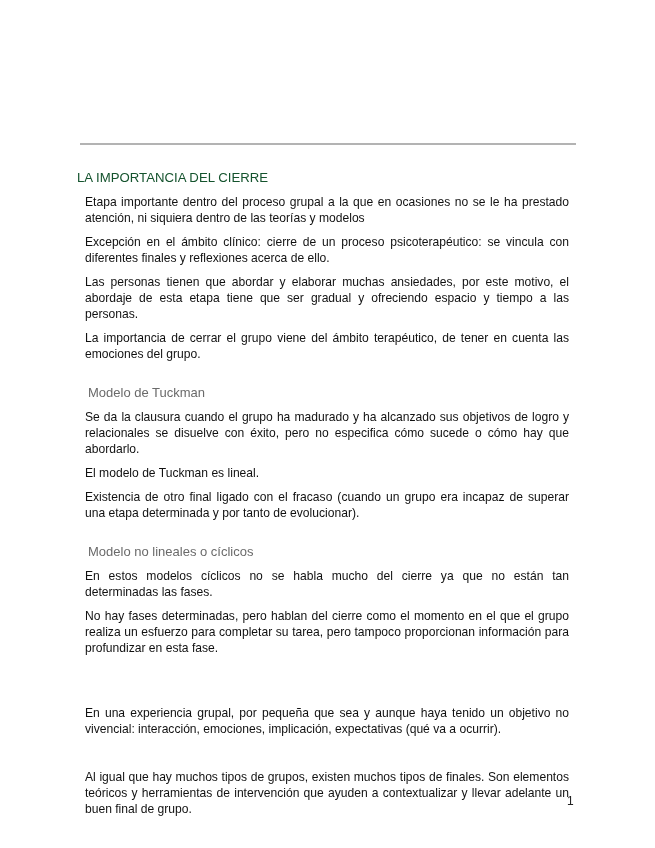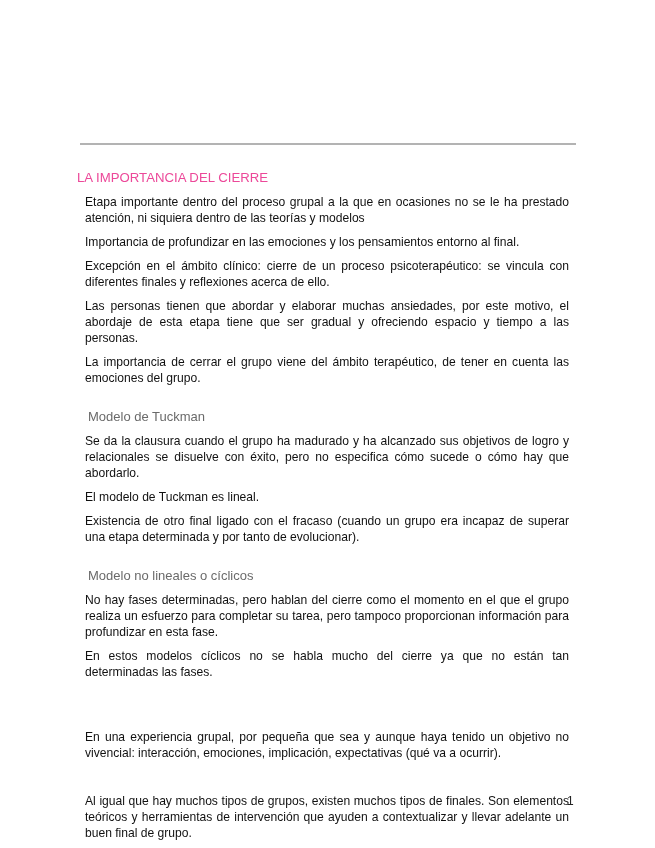--- a/index.html
+++ b/index.html
@@ -8,62 +8,61 @@
     .title {
       position: absolute; left: 78px; top: 96px;
       font-family: "DejaVu Serif", "Liberation Serif", serif;
       font-size: 21px; letter-spacing: 0.2px; color: #1a1a1a; margin: 0; font-weight: normal;
     }
     .rule { position: absolute; left: 80px; top: 143px; width: 496px; height: 2px; background: #b3b3b3; }
     .content {
       position: absolute; left: 77px; top: 170px; width: 500px;
       font-family: "Liberation Sans", sans-serif; font-size: 12.1px; line-height: 16px; color: #111;
     }
-    .h1 { color: #ec4899; font-size: 13.2px; margin: 0 0 6px 0; font-weight: normal; }
+    .h1 { color: #14532d; font-size: 13.2px; margin: 0 0 6px 0; font-weight: normal; }
     .h2 { color: #6a6a6a; font-size: 13px; margin: 0 0 6px 11px; font-weight: normal; }
     p { margin: 8px; text-align: justify; }
     .gap-sec { height: 15px; }
     .gap-big { height: 33px; }
     .gap-para { height: 16px; }
     .page-number {
       position: absolute; left: 567px; top: 794px;
       font-family: "Liberation Sans", sans-serif; font-size: 12px; color: #222;
     }
   </style>
 </head>
 <body>
 
 <div class="page">
   <div class="rule"></div>
 
   <div class="content">
     <section>
       <h2 class="h1">LA IMPORTANCIA DEL CIERRE</h2>
       <p>Etapa importante dentro del proceso grupal a la que en ocasiones no se le ha prestado atención, ni siquiera dentro de las teorías y modelos</p>
-      <p>Importancia de profundizar en las emociones y los pensamientos entorno al final.</p>
       <p>Excepción en el ámbito clínico: cierre de un proceso psicoterapéutico: se vincula con diferentes finales y reflexiones acerca de ello.</p>
       <p>Las personas tienen que abordar y elaborar muchas ansiedades, por este motivo, el abordaje de esta etapa tiene que ser gradual y ofreciendo espacio y tiempo a las personas.</p>
       <p>La importancia de cerrar el grupo viene del ámbito terapéutico, de tener en cuenta las emociones del grupo.</p>
     </section>
 
     <div class="gap-sec"></div>
 
     <section>
       <h3 class="h2">Modelo de Tuckman</h3>
       <p>Se da la clausura cuando el grupo ha madurado y ha alcanzado sus objetivos de logro y relacionales se disuelve con éxito, pero no especifica cómo sucede o cómo hay que abordarlo.</p>
       <p>El modelo de Tuckman es lineal.</p>
       <p>Existencia de otro final ligado con el fracaso (cuando un grupo era incapaz de superar una etapa determinada y por tanto de evolucionar).</p>
     </section>
 
     <div class="gap-sec"></div>
 
     <section>
       <h3 class="h2">Modelo no lineales o cíclicos</h3>
+      <p>En estos modelos cíclicos no se habla mucho del cierre ya que no están tan determinadas las fases.</p>
       <p>No hay fases determinadas, pero hablan del cierre como el momento en el que el grupo realiza un esfuerzo para completar su tarea, pero tampoco proporcionan información para profundizar en esta fase.</p>
-      <p>En estos modelos cíclicos no se habla mucho del cierre ya que no están tan determinadas las fases.</p>
     </section>
 
     <div class="gap-big"></div>
 
     <section>
       <p>En una experiencia grupal, por pequeña que sea y aunque haya tenido un objetivo no vivencial: interacción, emociones, implicación, expectativas (qué va a ocurrir).</p>
     </section>
 
     <div class="gap-para"></div>
 

